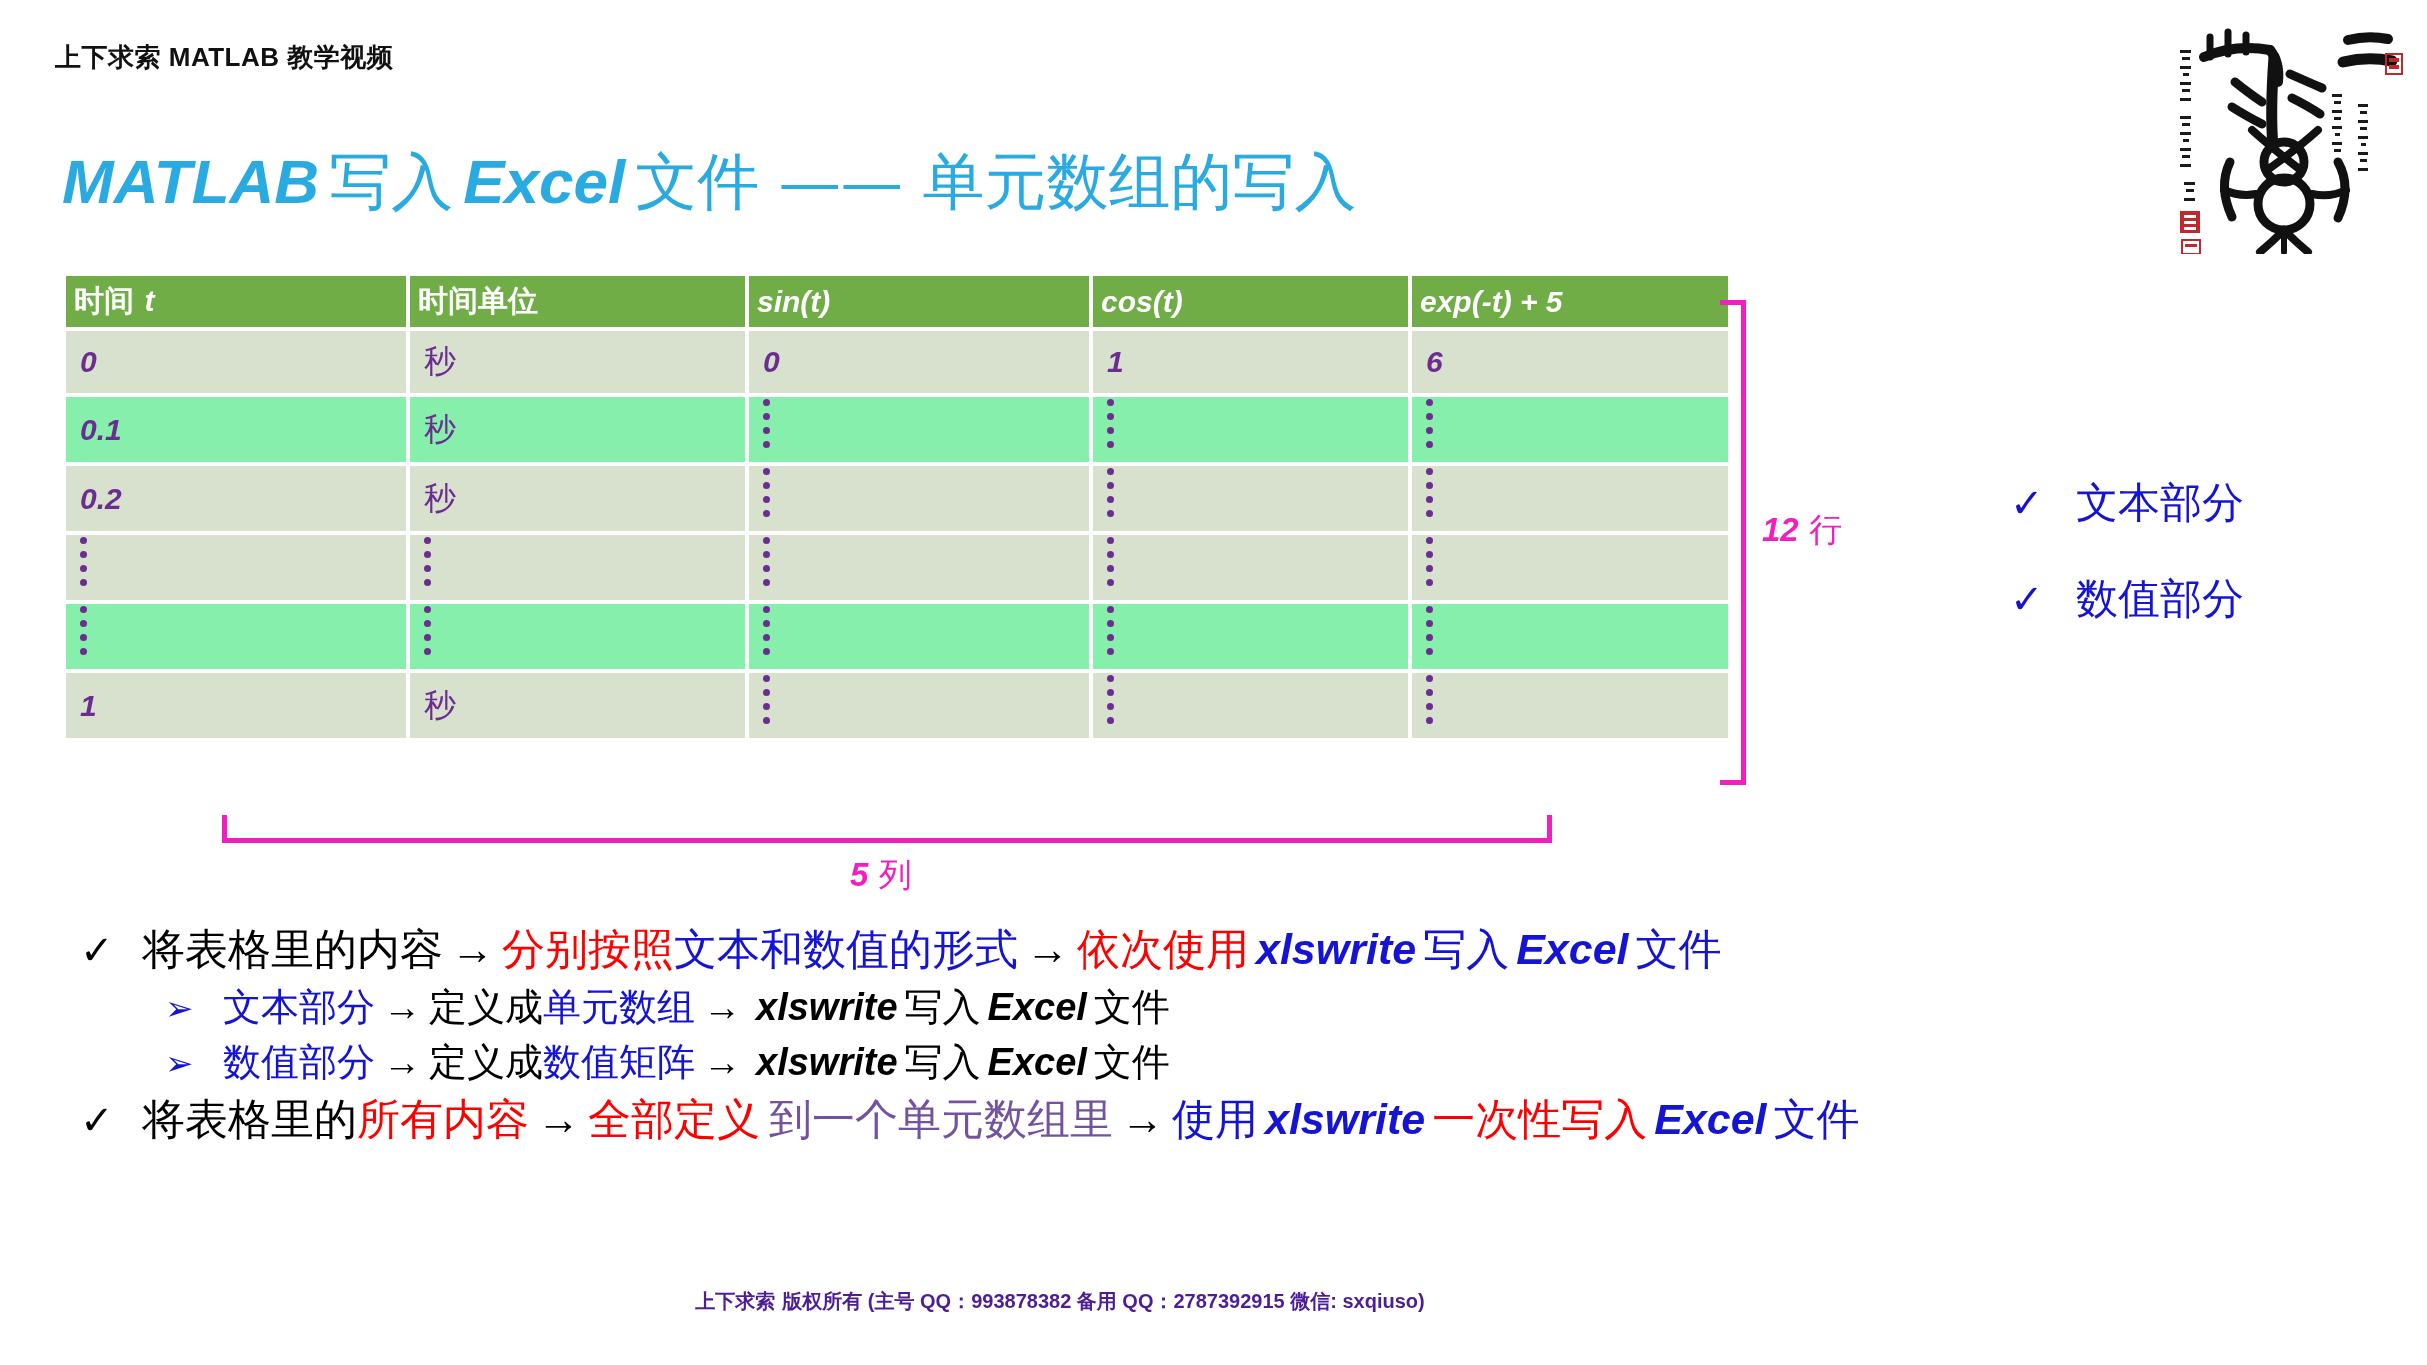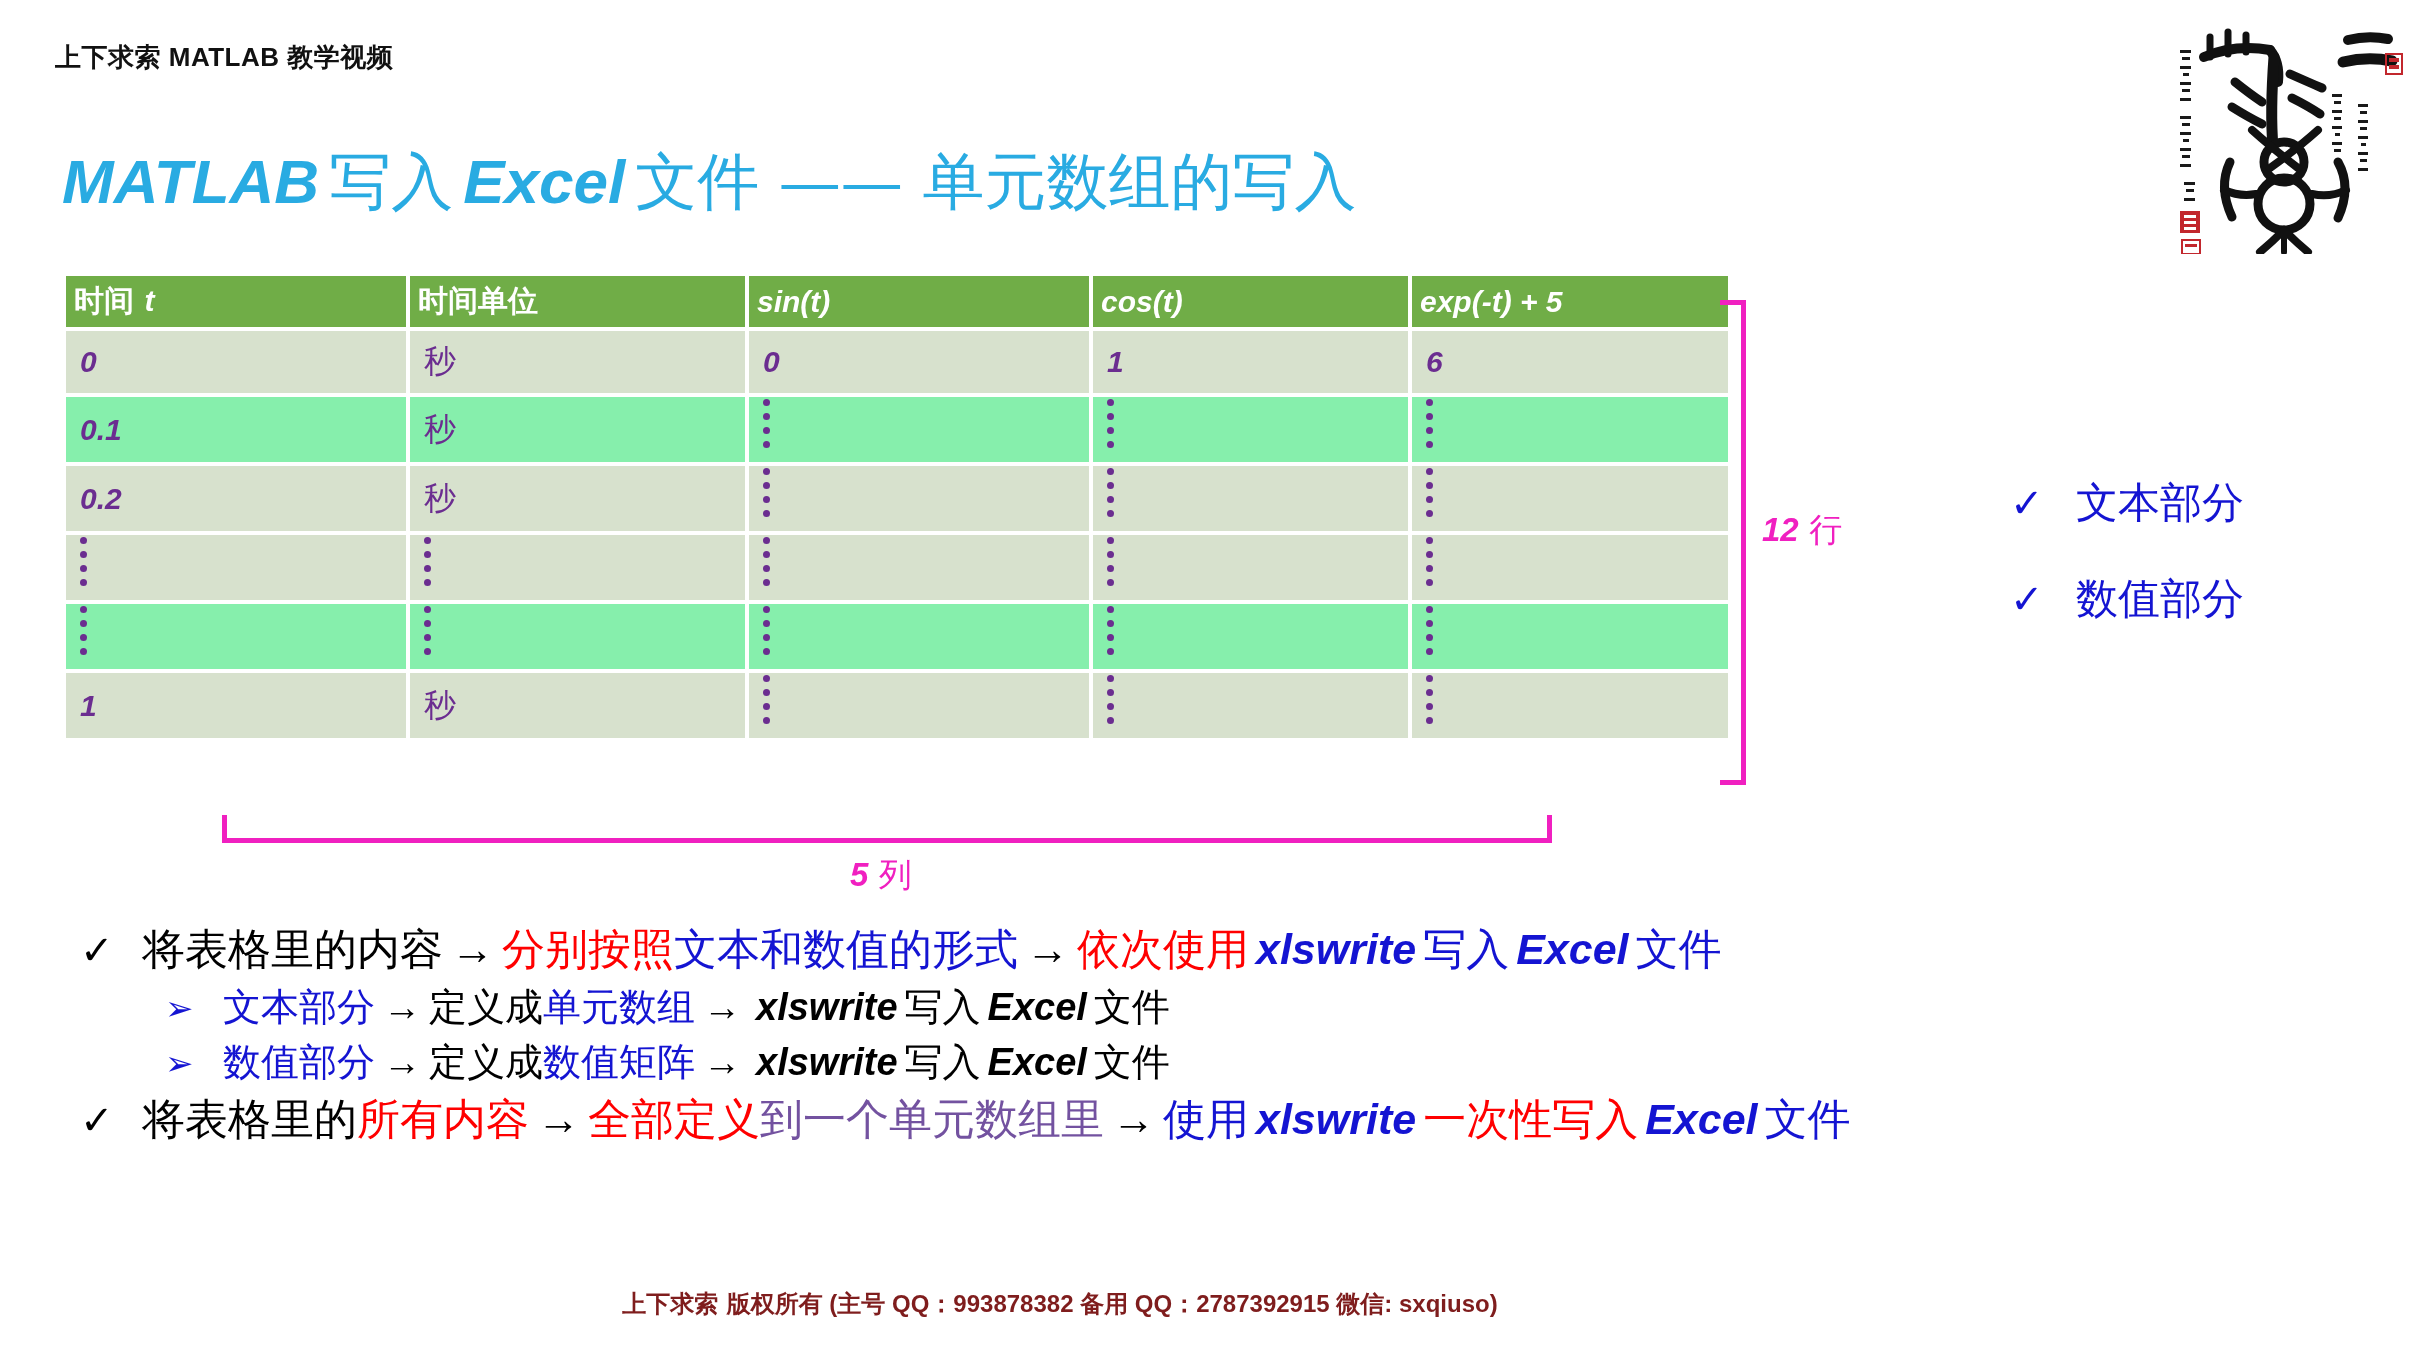--- a/index.html
+++ b/index.html
@@ -165,27 +165,27 @@
   .marker-arrowbullet {
     display:inline-block; width:58px;
     color:#1414D2; font-size:34px;
   }
   .arr { color:#000000; font-weight:bold; padding:0 8px; }
   .cn  { font-family:"DejaVu Serif", serif; }
   .en  { font-family:"Liberation Sans", sans-serif; font-weight:bold; font-style:italic; }
   .k-black  { color:#000000;text-align:right; }
   .k-red    { color:#FF0000; }
   .k-blue   { color:#1414D2; }
-  .k-purple { color:#7352A0; }
+  .k-purple { color:#7352A0;margin-left:9px; }
 
   
   #footer {
     position:absolute; left:0; top:1288px; width:2120px;
     text-align:center;
-    font-size:24px; font-weight:bold; color:#7f1d1d;
+    font-size:20px; font-weight:bold; color:#4c1d95;
     white-space:nowrap;
   }
   #footer .cn { font-family:"DejaVu Serif", serif; font-weight:bold; }
 </style>
 </head>
 <body>
 
 <div id="slide-header">上下求索 MATLAB 教学视频</div>
 
 <div id="brand-logo">

